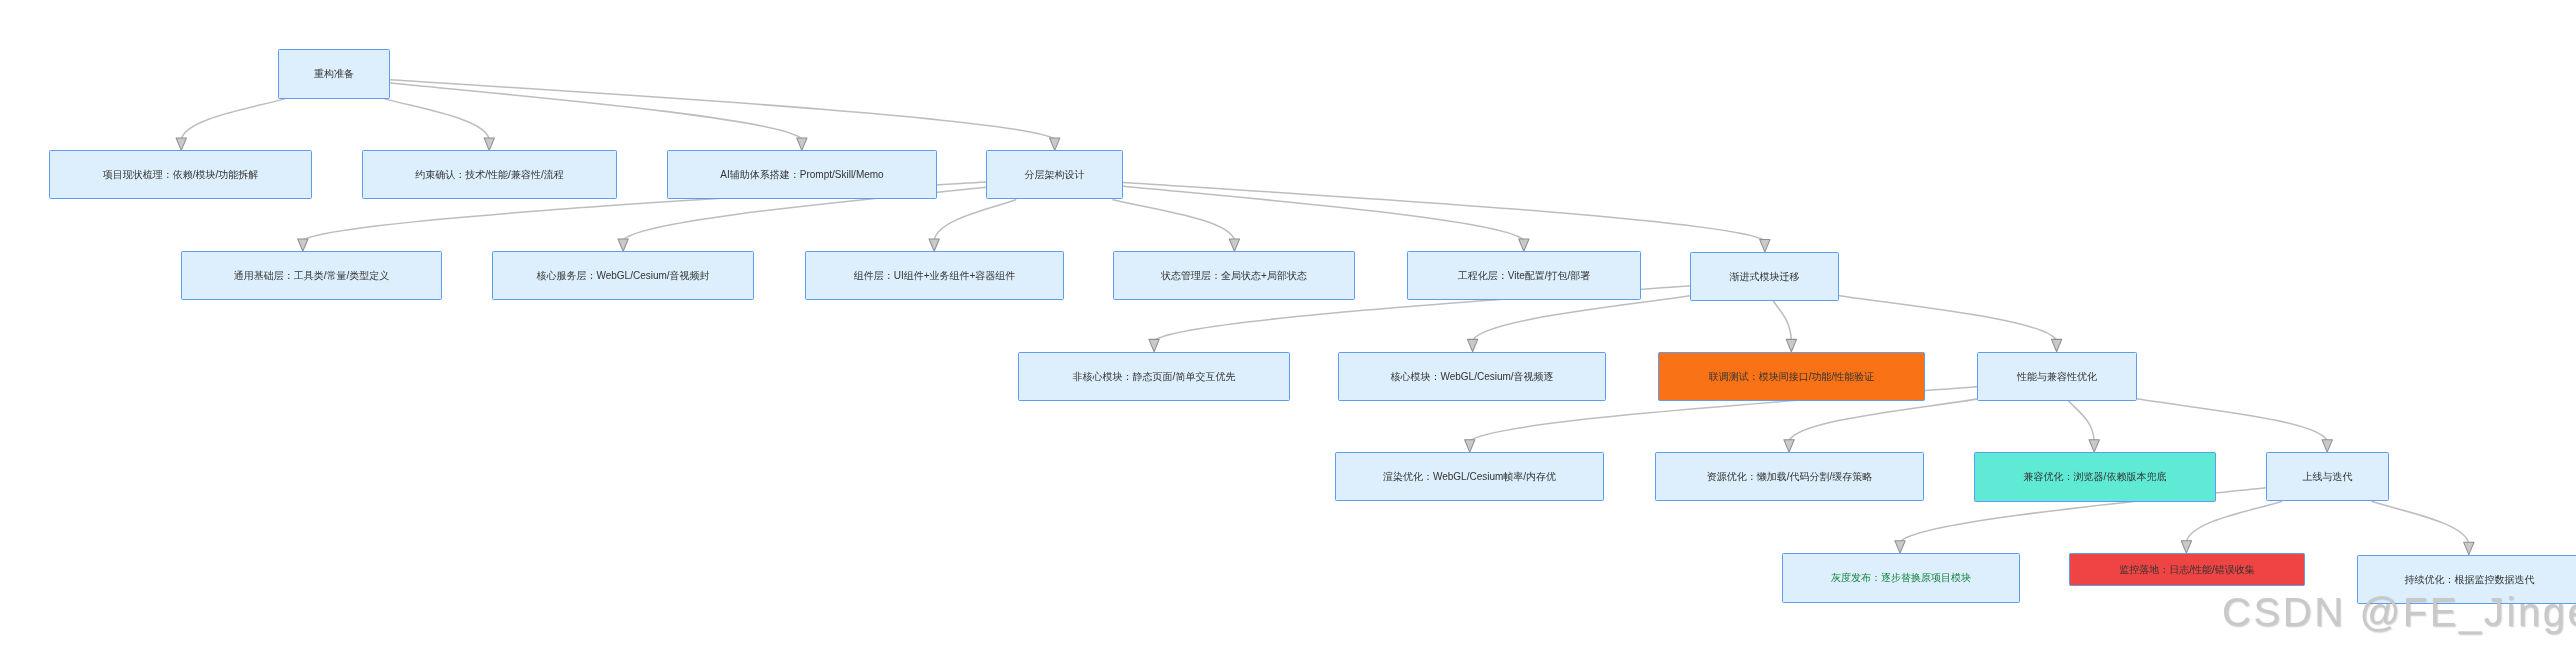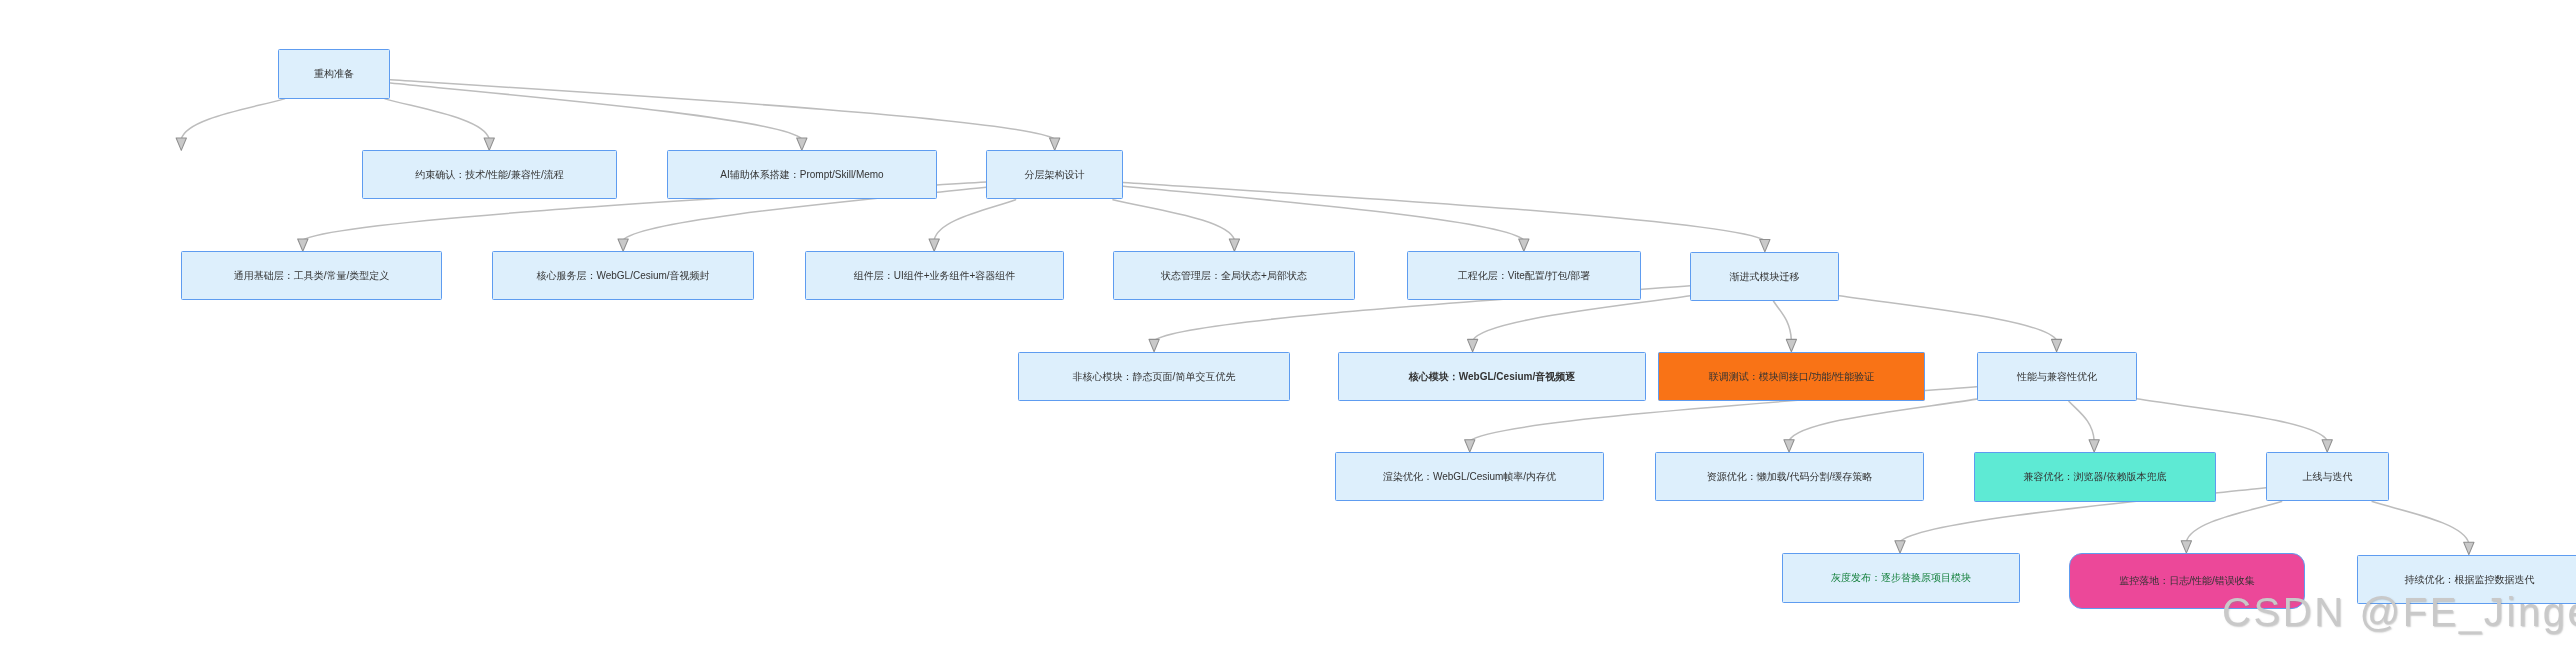--- a/index.html
+++ b/index.html
@@ -101,20 +101,23 @@
       <polygon points="3688.5,1074 3678.5,1050 3698.5,1050" fill="#c9c9c9" stroke="#8f8f8f" stroke-width="2" stroke-linejoin="round"></polygon>
       <path d="M 4429.2972972972975 974 C 4364.618243243243 993.5, 4253.739864864865 1012, 4244.5 1052" fill="none" stroke="#bdbdbd" stroke-width="3" stroke-linecap="round"></path>
       <polygon points="4244.5,1074 4234.5,1050 4254.5,1050" fill="#c9c9c9" stroke="#8f8f8f" stroke-width="2" stroke-linejoin="round"></polygon>
       <path d="M 4605.417218543046 974 C 4671.07119205298 994.25, 4783.6208609271525 1015, 4793 1055" fill="none" stroke="#bdbdbd" stroke-width="3" stroke-linecap="round"></path>
       <polygon points="4793,1077 4783,1053 4803,1053" fill="#c9c9c9" stroke="#8f8f8f" stroke-width="2" stroke-linejoin="round"></polygon>
     </svg>
   <div id="node-layer">
       <div class="node" style="left: 278px; top: 49px; width: 112px; height: 50px; background: rgb(221, 239, 252); border-color: rgb(94, 156, 240); color: rgb(51, 51, 51);">
         <span>重构准备</span>
       </div>
+      <div class="node" style="left: 49px; top: 150px; width: 263px; height: 49px; background: rgb(221, 239, 252); border-color: rgb(94, 156, 240); color: rgb(51, 51, 51);">
+        <span>项目现状梳理：依赖/模块/功能拆解</span>
+      </div>
       <div class="node" style="left: 362px; top: 150px; width: 255px; height: 49px; background: rgb(221, 239, 252); border-color: rgb(94, 156, 240); color: rgb(51, 51, 51);">
         <span>约束确认：技术/性能/兼容性/流程</span>
       </div>
       <div class="node" style="left: 667px; top: 150px; width: 270px; height: 49px; background: rgb(221, 239, 252); border-color: rgb(94, 156, 240); color: rgb(51, 51, 51);">
         <span>AI辅助体系搭建：Prompt/Skill/Memo</span>
       </div>
       <div class="node" style="left: 986px; top: 150px; width: 137px; height: 49px; background: rgb(221, 239, 252); border-color: rgb(94, 156, 240); color: rgb(51, 51, 51);">
         <span>分层架构设计</span>
       </div>
       <div class="node" style="left: 181px; top: 251px; width: 261px; height: 49px; background: rgb(221, 239, 252); border-color: rgb(94, 156, 240); color: rgb(51, 51, 51);">
@@ -131,21 +134,21 @@
       </div>
       <div class="node" style="left: 1407px; top: 251px; width: 234px; height: 49px; background: rgb(221, 239, 252); border-color: rgb(94, 156, 240); color: rgb(51, 51, 51);">
         <span>工程化层：Vite配置/打包/部署</span>
       </div>
       <div class="node" style="left: 1690px; top: 252px; width: 149px; height: 49px; background: rgb(221, 239, 252); border-color: rgb(94, 156, 240); color: rgb(51, 51, 51);">
         <span>渐进式模块迁移</span>
       </div>
       <div class="node" style="left: 1018px; top: 352px; width: 272px; height: 49px; background: rgb(221, 239, 252); border-color: rgb(94, 156, 240); color: rgb(51, 51, 51); text-align: center;">
         <span>非核心模块：静态页面/简单交互优先</span>
       </div>
-      <div class="node" style="left: 1338px; top: 352px; width: 308px; height: 49px; background: rgb(221, 239, 252); border-color: rgb(94, 156, 240); color: rgb(51, 51, 51); font-weight: bold;">
+      <div class="node" style="left: 1338px; top: 352px; width: 268px; height: 49px; background: rgb(221, 239, 252); border-color: rgb(94, 156, 240); color: rgb(51, 51, 51);">
         <span>核心模块：WebGL/Cesium/音视频逐</span>
       </div>
       <div class="node" style="left: 1658px; top: 352px; width: 267px; height: 49px; background: #f97316; border-color: rgb(94, 156, 240); color: rgb(51, 51, 51);">
         <span>联调测试：模块间接口/功能/性能验证</span>
       </div>
       <div class="node" style="left: 1977px; top: 352px; width: 160px; height: 49px; background: rgb(221, 239, 252); border-color: rgb(94, 156, 240); color: rgb(51, 51, 51);">
         <span>性能与兼容性优化</span>
       </div>
       <div class="node" style="left: 1335px; top: 452px; width: 269px; height: 49px; background: rgb(221, 239, 252); border-color: rgb(94, 156, 240); color: rgb(51, 51, 51);">
         <span>渲染优化：WebGL/Cesium帧率/内存优</span>
@@ -155,21 +158,21 @@
       </div>
       <div class="node" style="left: 1974px; top: 452px; width: 242px; height: 50px; background: #5eead4; border-color: rgb(94, 156, 240); color: rgb(51, 51, 51);">
         <span>兼容优化：浏览器/依赖版本兜底</span>
       </div>
       <div class="node" style="left: 2266px; top: 452px; width: 123px; height: 49px; background: rgb(221, 239, 252); border-color: rgb(94, 156, 240); color: rgb(51, 51, 51); align-items: center;">
         <span>上线与迭代</span>
       </div>
       <div class="node" style="left: 1782px; top: 553px; width: 238px; height: 50px; background: rgb(221, 239, 252); border-color: rgb(94, 156, 240); color: #15803d;">
         <span>灰度发布：逐步替换原项目模块</span>
       </div>
-      <div class="node" style="left: 2069px; top: 553px; width: 236px; height: 56px; background: #ec4899; border-color: rgb(94, 156, 240); color: rgb(51, 51, 51); border-radius: 13px;">
+      <div class="node" style="left: 2069px; top: 553px; width: 236px; height: 33px; background: #ef4444; border-color: rgb(94, 156, 240); color: rgb(51, 51, 51);">
         <span>监控落地：日志/性能/错误收集</span>
       </div>
       <div class="node" style="left: 2357px; top: 555px; width: 225px; height: 49px; background: rgb(221, 239, 252); border-color: rgb(94, 156, 240); color: rgb(51, 51, 51);">
         <span>持续优化：根据监控数据迭代</span>
       </div>
     </div>
   <div class="watermark">CSDN @FE_Jinger</div>
 </div>
 
 

